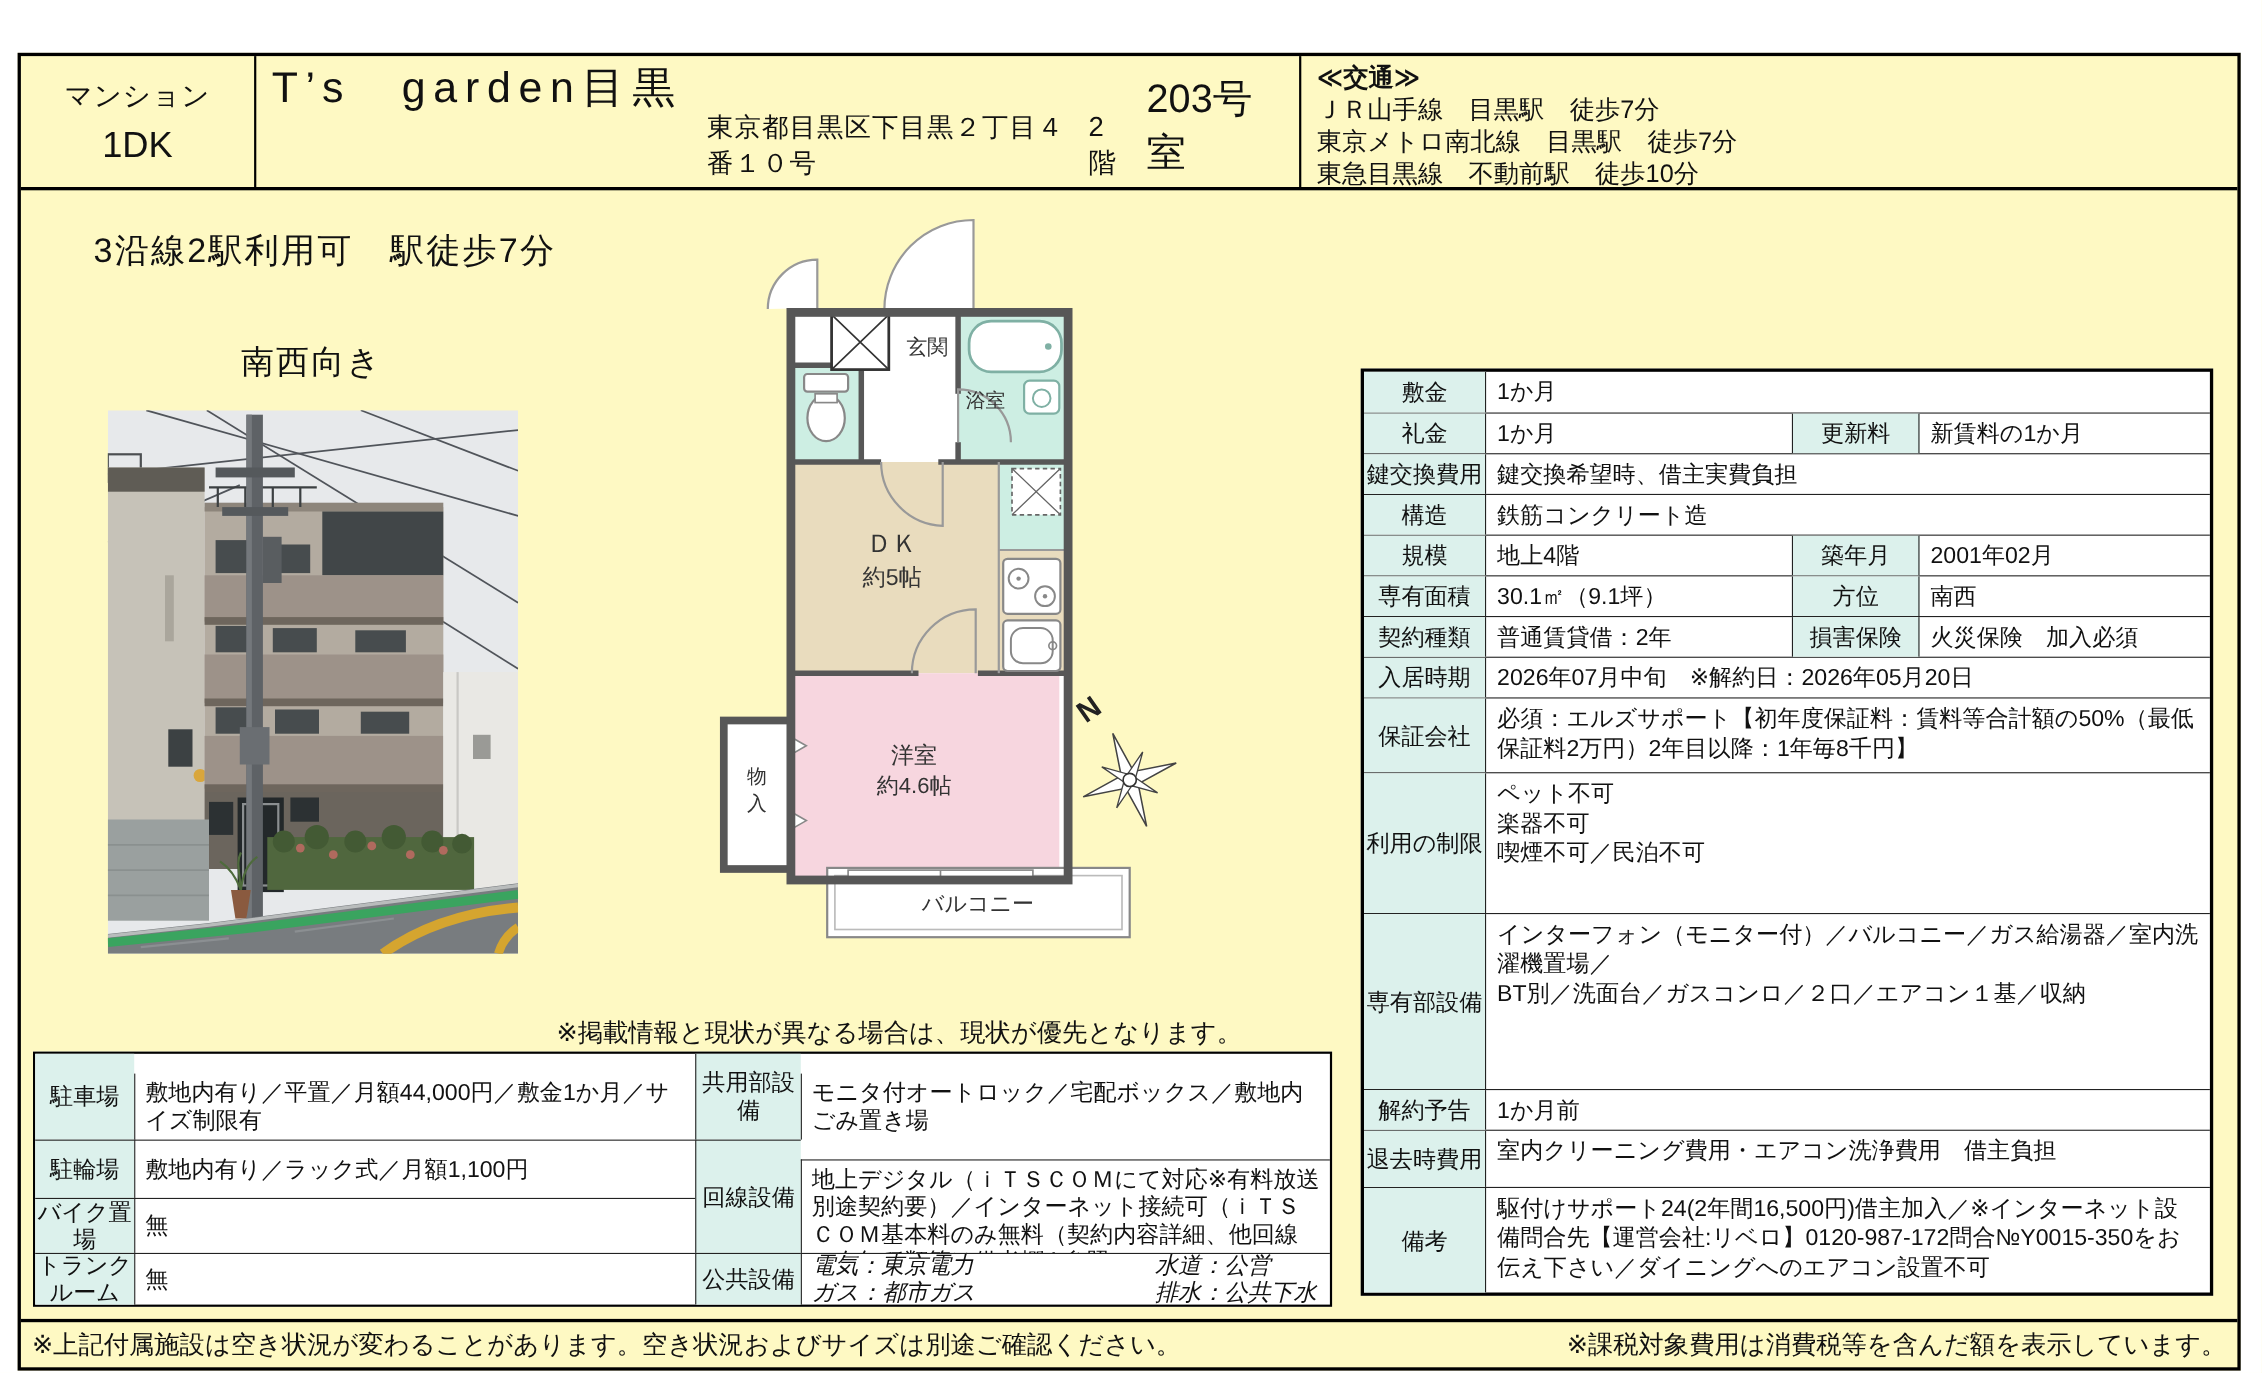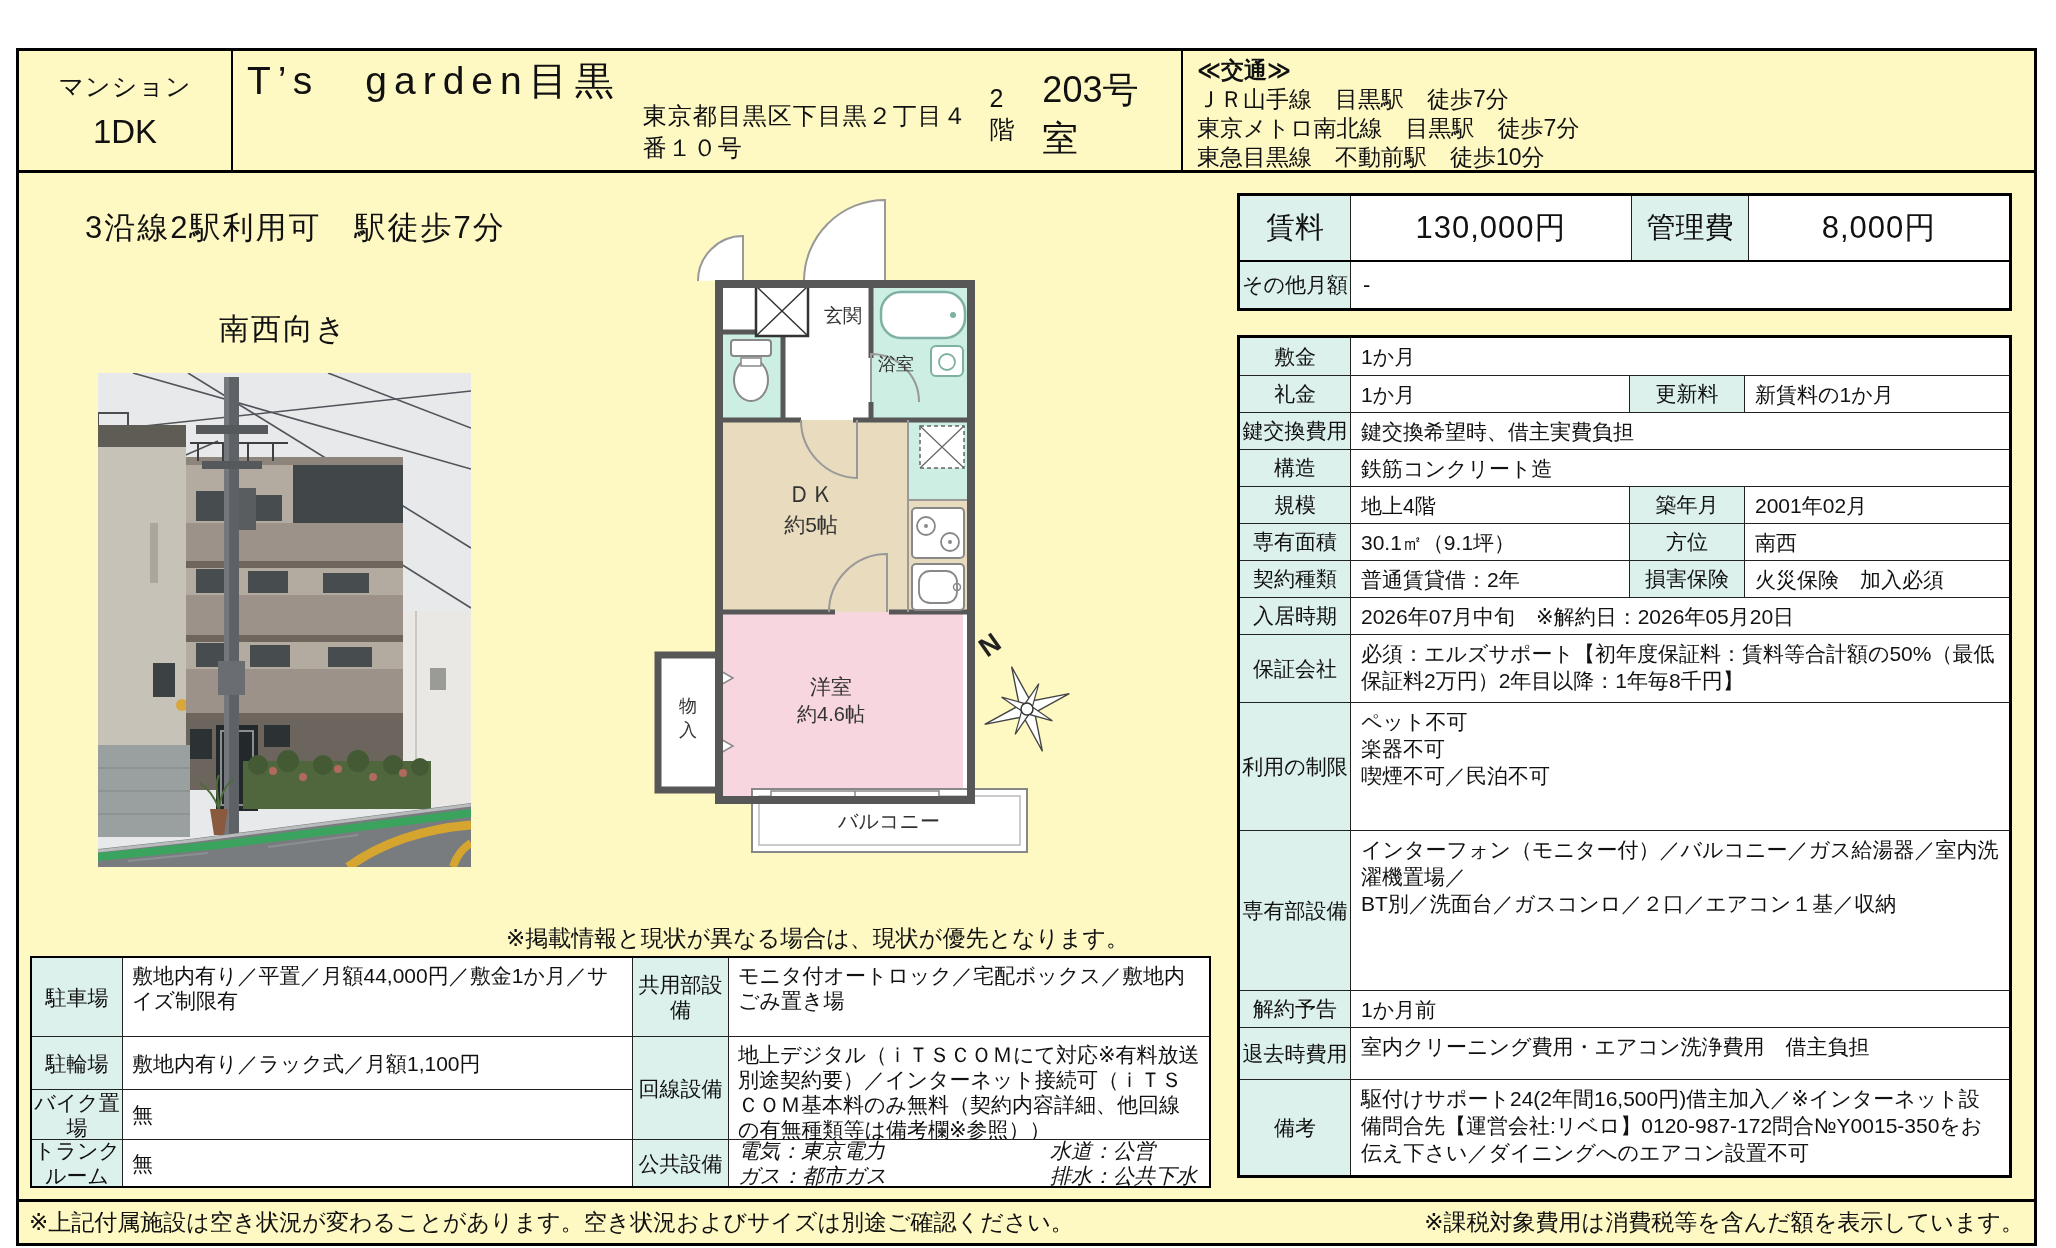--- a/index.html
+++ b/index.html
@@ -21,42 +21,42 @@
 
   
   .hd{position:absolute;top:0;left:0;right:0;height:122px;border-bottom:3px solid #000;display:flex;}
   .hd-c1{width:214px;border-right:2px solid #000;display:flex;flex-direction:column;align-items:center;justify-content:center;gap:10px;padding:6px 4px;}
   .hd-type{font-size:25px;letter-spacing:1px;}
   .hd-layout{font-size:33px;}
   .hd-c2{width:950px;border-right:2px solid #000;display:flex;flex-direction:row;padding:4px 0 6px 14px;}
   .hd-name{font-size:39px;letter-spacing:7px;line-height:52px;white-space:nowrap;}
   .hd-addr-row{display:flex;align-items:flex-end;margin-top:4px;}
   .hd-addr{font-size:24px;padding-left:22px;letter-spacing:1px;}
-  .hd-room-group{margin-left:auto;display:flex;align-items:center;padding-right:34px;gap:22px;}
+  .hd-room-group{margin-left:auto;display:flex;align-items:flex-end;padding-right:34px;gap:22px;}
   .hd-floor{font-size:25px;}
   .hd-roomno{font-size:36px;}
   .hd-c3{flex:1;padding:5px 14px;font-size:23px;line-height:29px;}
   .hd-access-title{font-weight:bold;}
 
   
   .catch1{position:absolute;left:66px;top:156px;font-size:31px;letter-spacing:2px;}
   .catch2{position:absolute;left:200px;top:258px;font-size:30px;letter-spacing:2px;}
   .photo{position:absolute;left:79px;top:322px;width:373px;height:494px;}
   .photo svg{display:block;width:100%;height:100%;}
 
   .mid-note{position:absolute;left:400px;top:872px;width:797px;text-align:center;font-size:23px;}
 
   
   .fgrid{position:absolute;left:11px;top:905px;width:1181px;height:232px;border:2px solid #000;display:grid;
          grid-template-columns:90px 510px 96px 1fr;grid-template-rows:78px 53px 50px 1fr;background:#fff;}
   .fc{border-left:1px solid var(--line);border-top:1px solid var(--line);font-size:21px;line-height:25px;overflow:hidden;}
   .fc.nl{border-left:none;}  .fc.nt{border-top:none;}
   .flab{background:var(--mint);display:flex;align-items:center;justify-content:center;text-align:center;padding:2px;}
   .fval{padding:5px 9px;display:flex;align-items:center;}
-  .fval.top{align-items:flex-start;}
+  .fval.top{align-items:flex-start;margin-top:18px;}
   .pre{white-space:pre-line;}
   .fpub{display:flex;align-items:center;gap:12px;font-style:italic;}
   .fpub .half1{width:300px;} .fpub .half2{flex:1;}
 
   
   .rt{position:absolute;left:1218px;top:142px;width:775px;border:3px solid #000;background:#fff;}
   .rt-row{display:flex;}
   .rt-row.first{height:66px;border-bottom:2px solid #000;}
   .rt-row.second{height:46px;}
   .rt-lab{background:var(--mint);display:flex;align-items:center;justify-content:center;border-right:1px solid var(--line);}
@@ -381,32 +381,20 @@
     <div class="fc fval top" style="grid-area:2/4/4/5">地上デジタル（ｉＴＳＣＯＭにて対応※有料放送別途契約要）／インターネット接続可（ｉＴＳＣＯＭ基本料のみ無料（契約内容詳細、他回線の有無種類等は備考欄※参照））</div>
     <div class="fc flab" style="grid-area:4/3">公共設備</div>
     <div class="fc fval fpub" style="grid-area:4/4">
       <div class="half1 pre">電気：東京電力
 ガス：都市ガス</div>
       <div class="half2 pre">水道：公営
 排水：公共下水</div>
     </div>
   </div>
 
-  <div class="rt">
-    <div class="rt-row first">
-      <div class="rt-lab big w111">賃料</div>
-      <div class="rt-val big w280">130,000円</div>
-      <div class="rt-lab big w118 mgr-lab">管理費</div>
-      <div class="rt-val big last">8,000円</div>
-    </div>
-    <div class="rt-row second">
-      <div class="rt-lab sm w111">その他月額</div>
-      <div class="rt-val dash" style="flex:1">-</div>
-    </div>
-  </div>
 
   <div class="dt">
     <div class="dr first h37">
       <div class="dl">敷金</div>
       <div class="dv">1か月</div>
     </div>
     <div class="dr h37">
       <div class="dl">礼金</div>
       <div class="dv fx">1か月</div>
       <div class="dl2">更新料</div>

